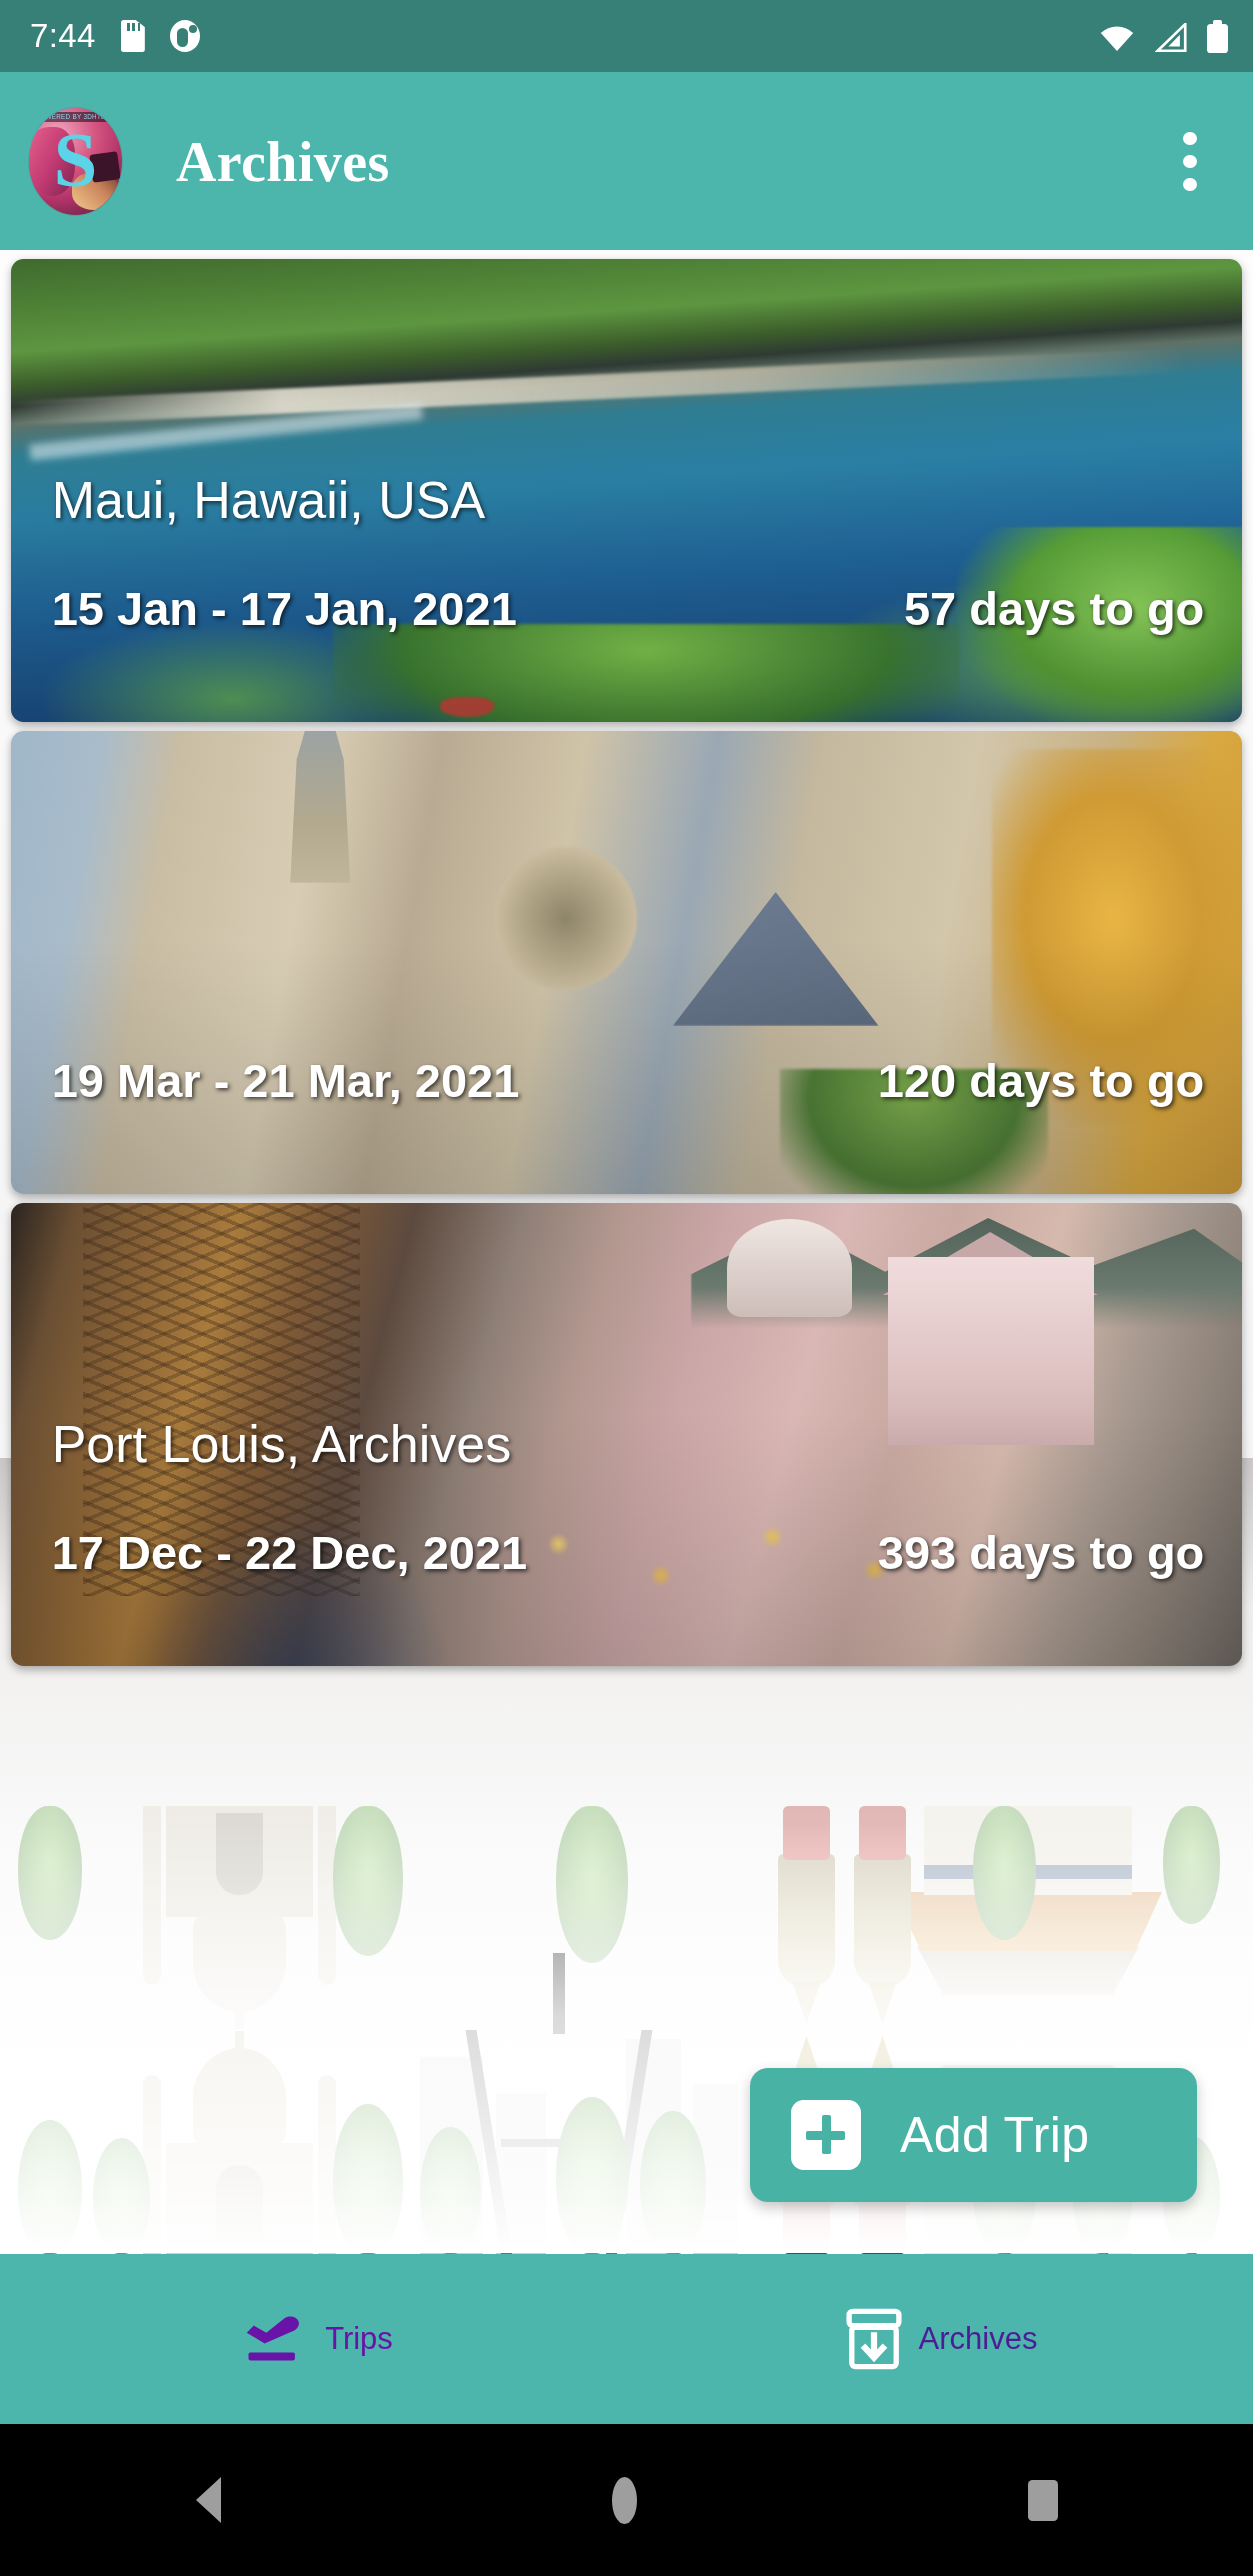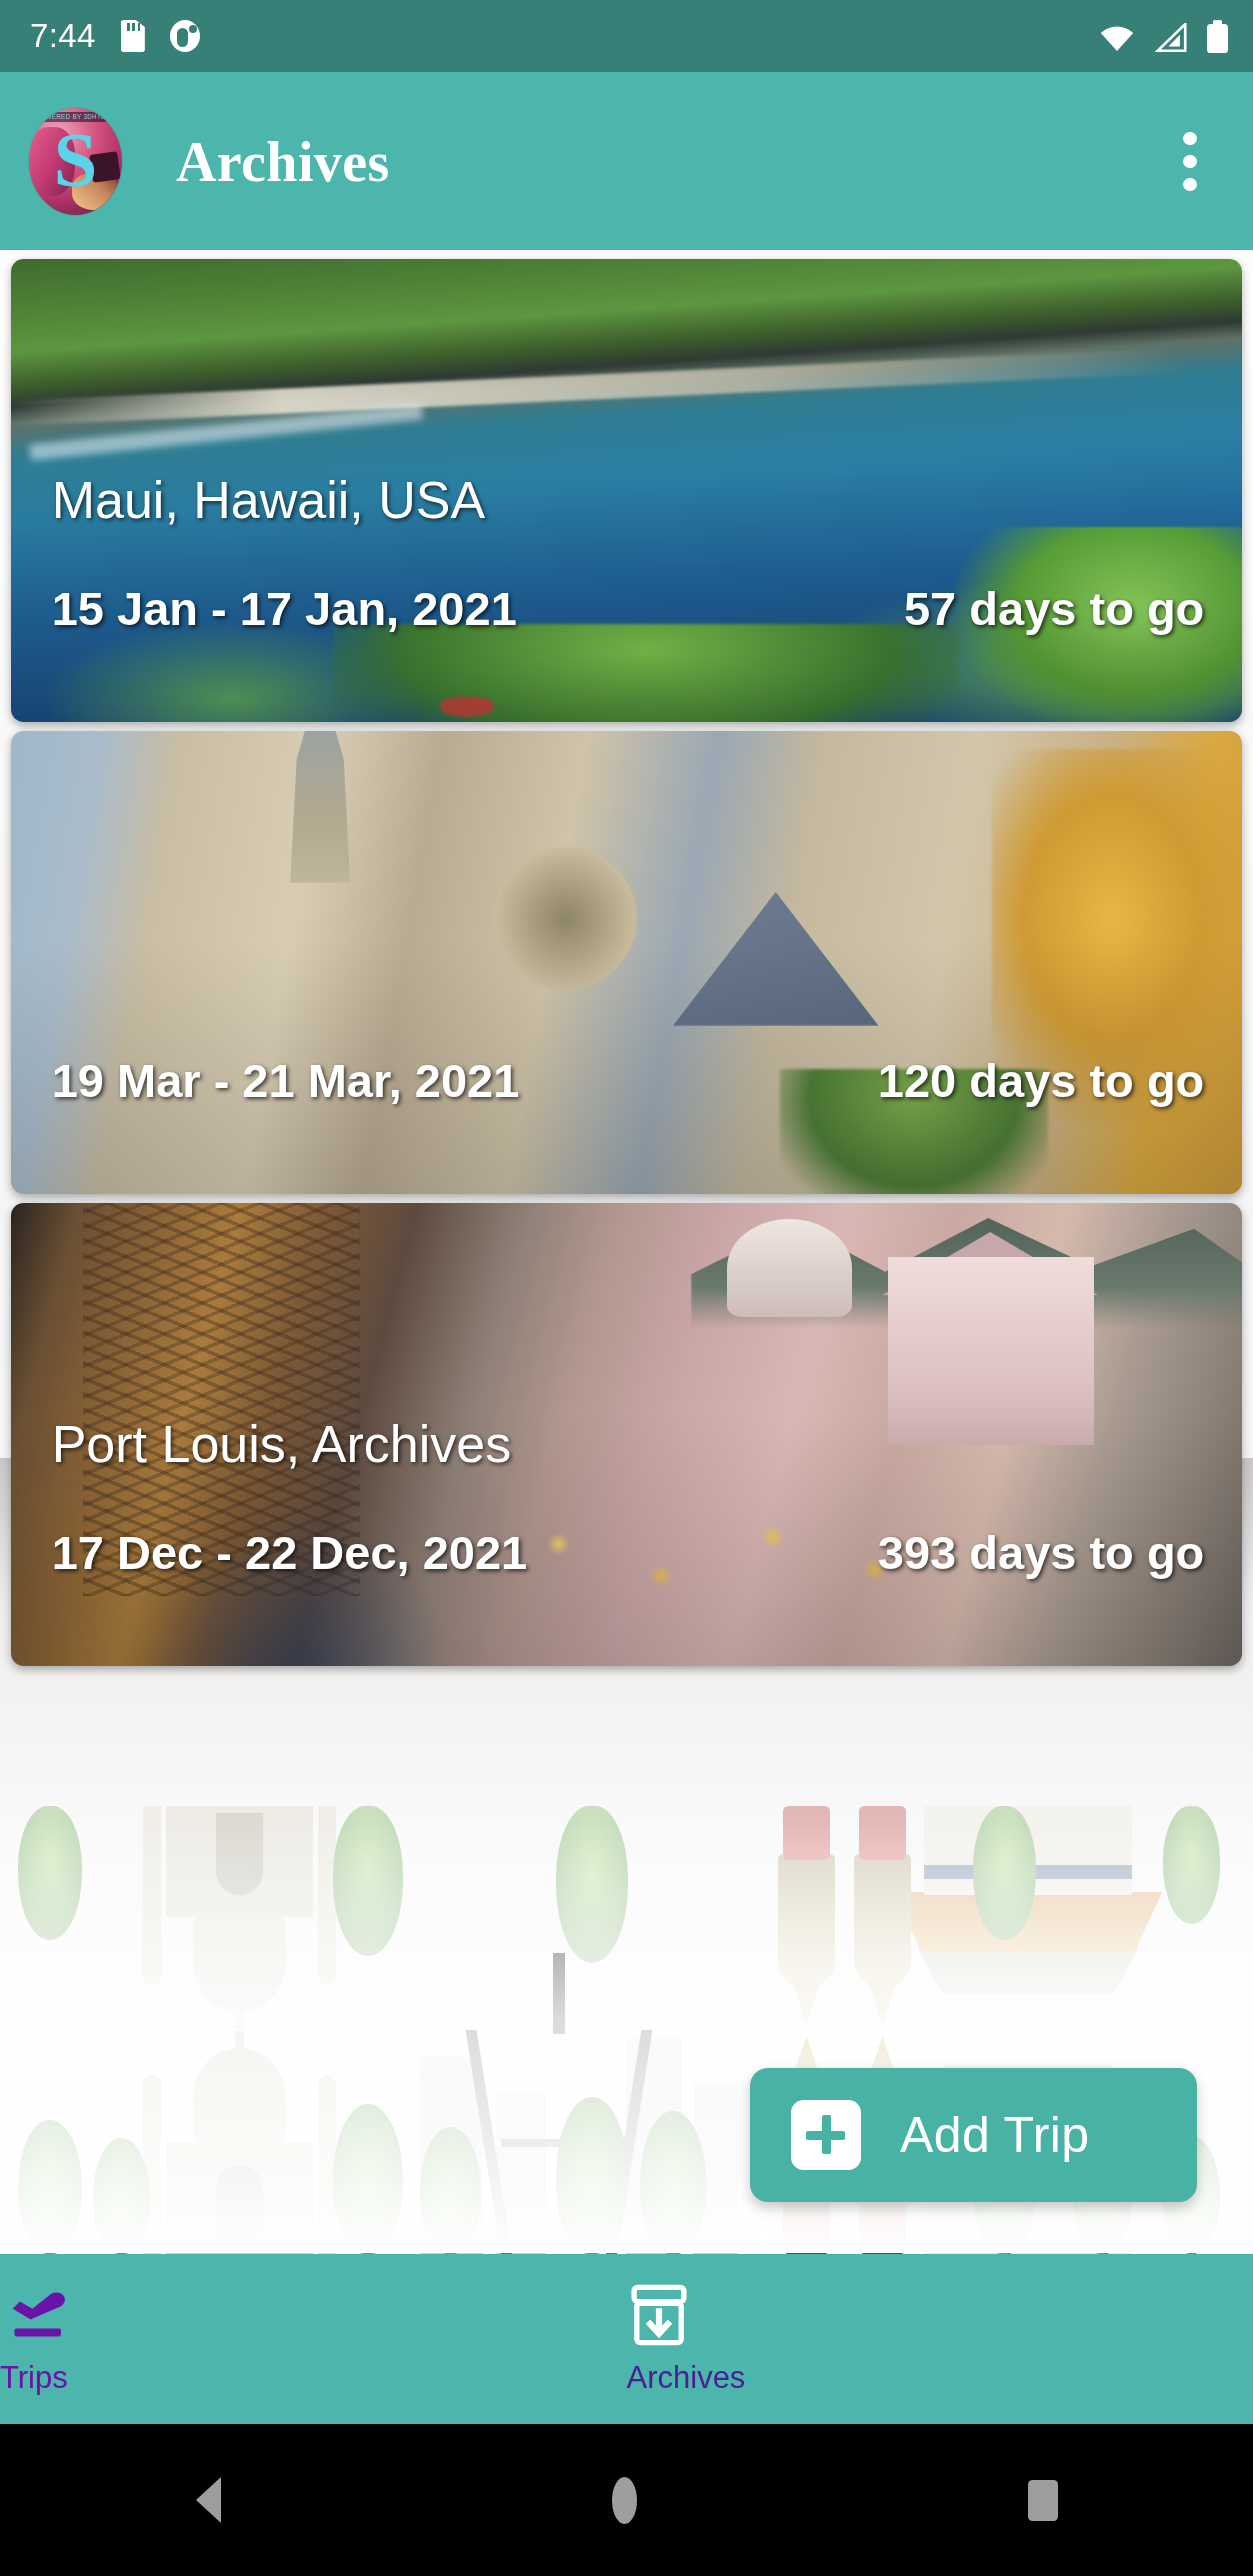--- a/index.html
+++ b/index.html
@@ -324,22 +324,22 @@
   .add-trip .plus-icon::before { left:50%; top:15px; margin-left:-4.5px; width:9px; height:39px; }
   .add-trip .plus-icon::after  { top:50%; left:15px; margin-top:-4.5px; height:9px; width:39px; }
   .add-trip .label { color:#fff; font-size:50px; letter-spacing:0.4px; }
 
   
   .bottom-nav {
     position:absolute; left:0; top:2254px; width:1253px; height:170px;
     background:#4CB5AC; display:flex;
   }
   .nav-item {
-    flex:1; display:flex; flex-direction:column;
-    align-items:flex-start; justify-content:center; gap:12.5px;
+    flex:1; display:flex; flex-direction:row;
+    align-items:center; justify-content:center; gap:12.5px;
   }
   .nav-item .nav-label { font-size:31px; }
   .nav-item.active .nav-label { color:#6A13A8; }
   .nav-item .nav-label { color:#4c1d95; }
   .trips-icon { width:79px; height:66px; position:relative; }
   .trips-icon svg { position:absolute; left:0; top:0; }
   .archive-icon { width:64px; height:66px; }
 
   
   .android-nav {

